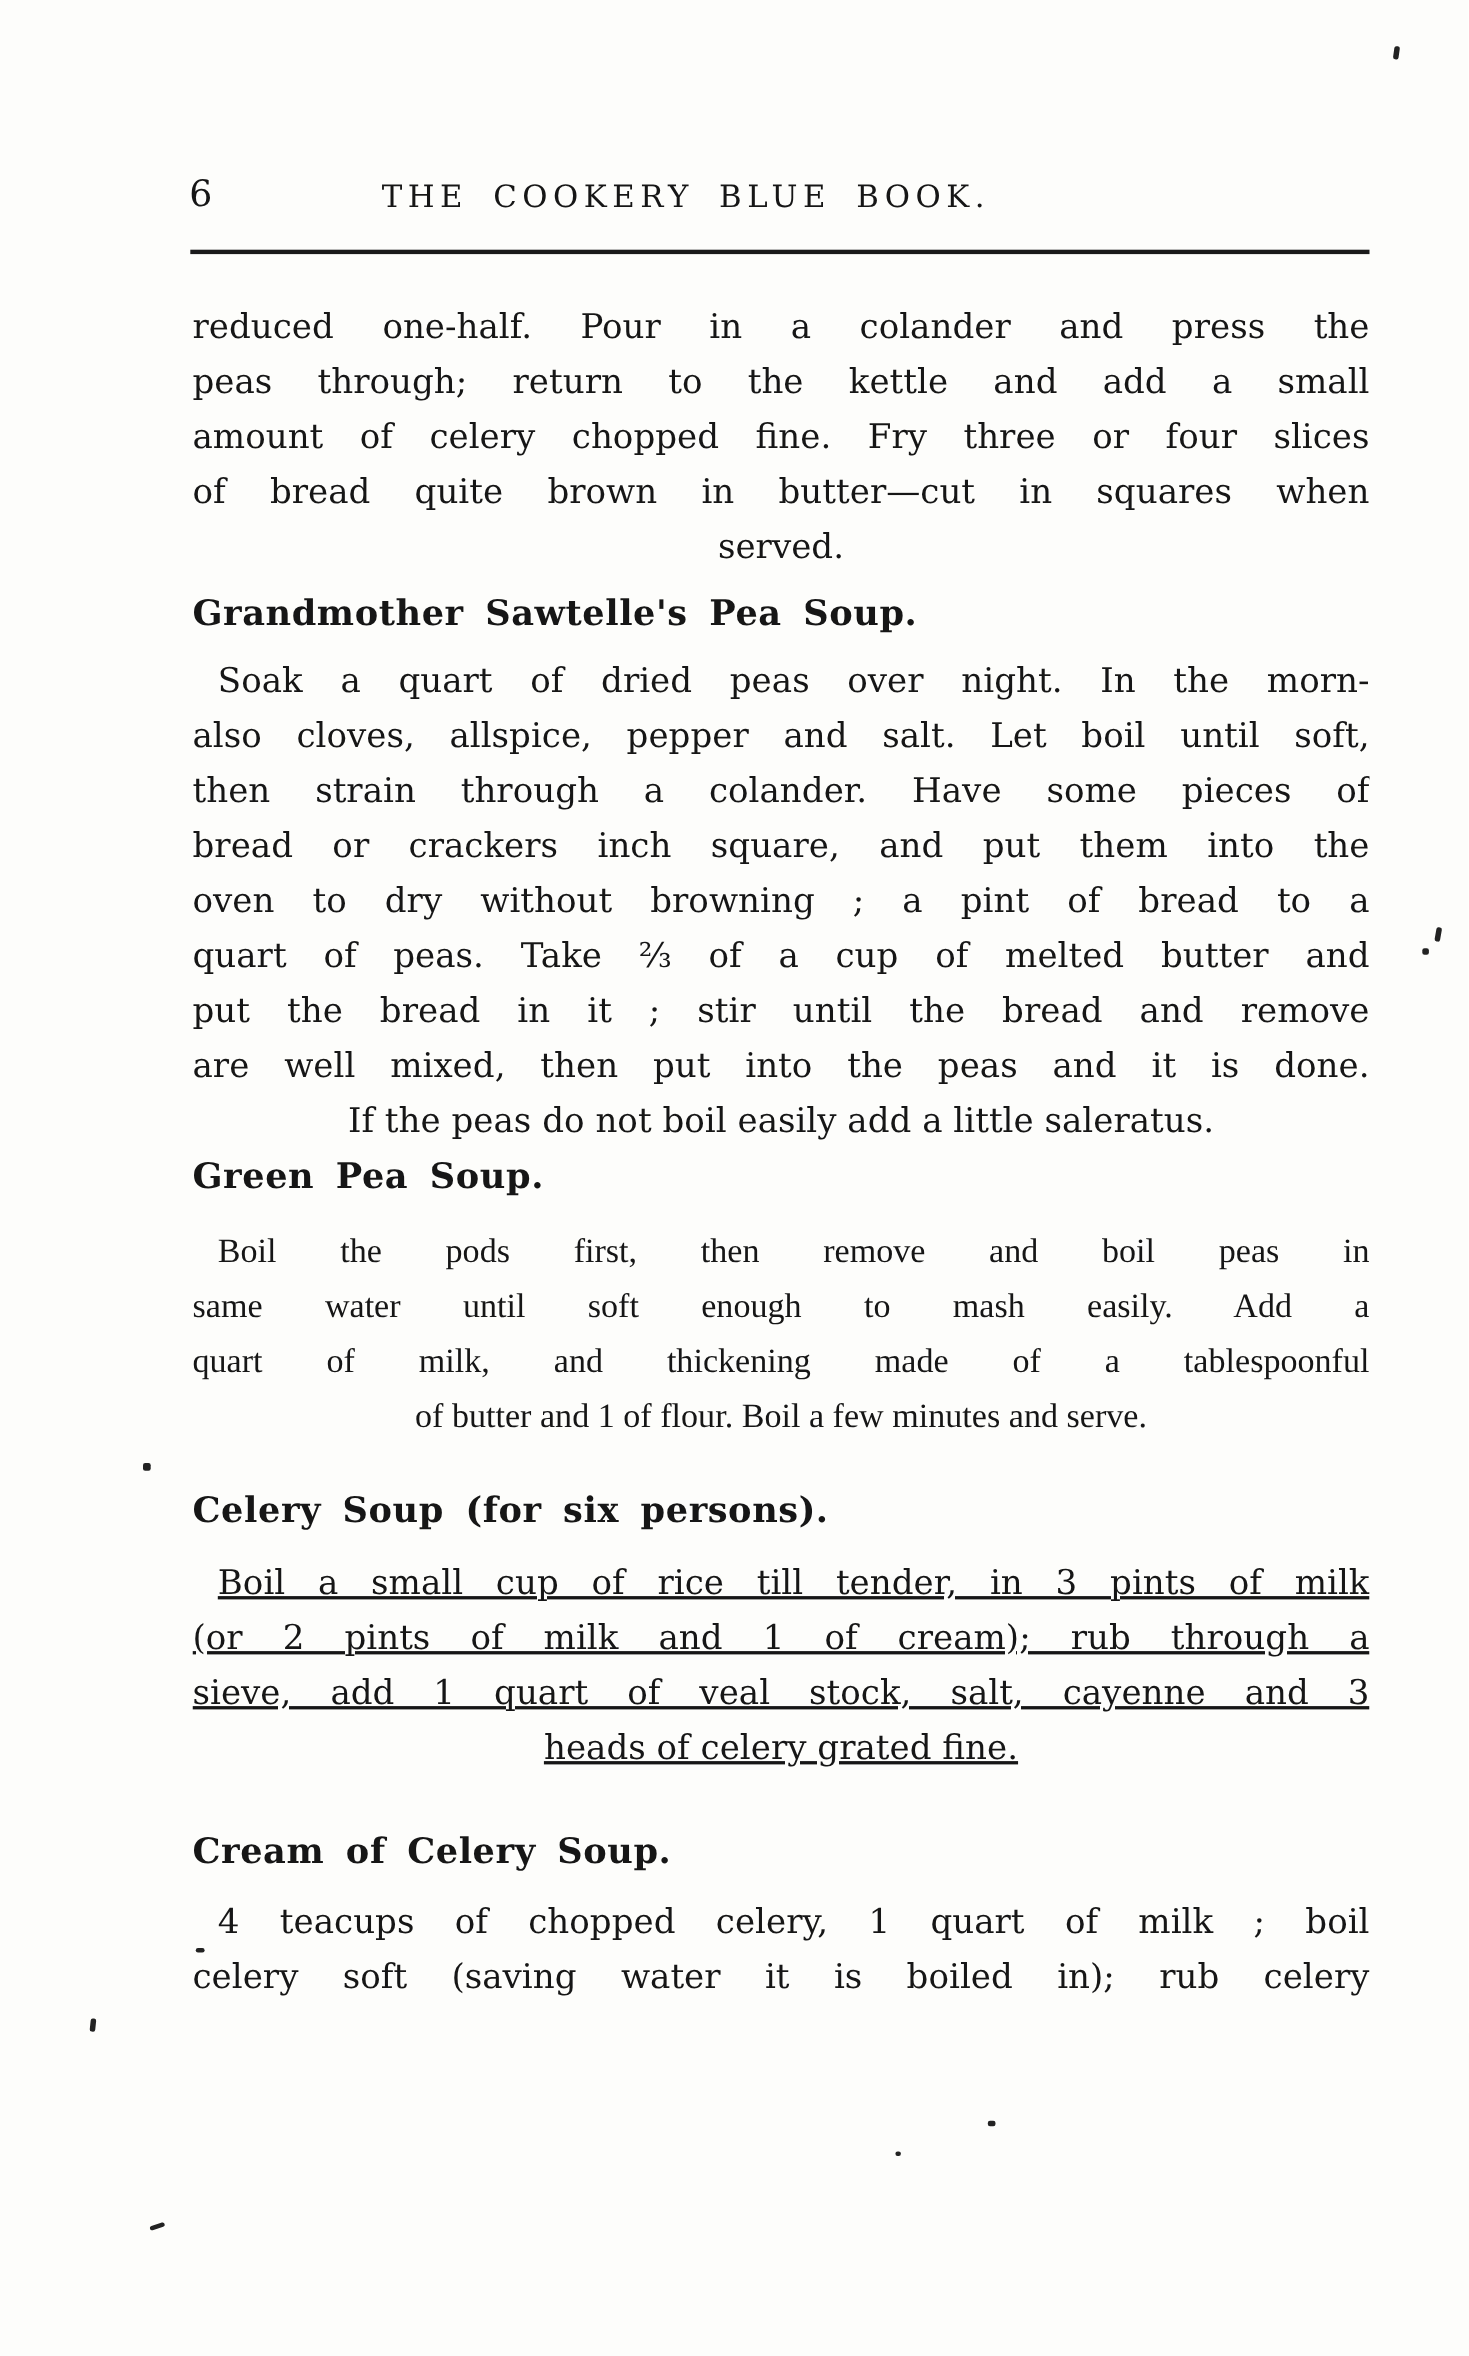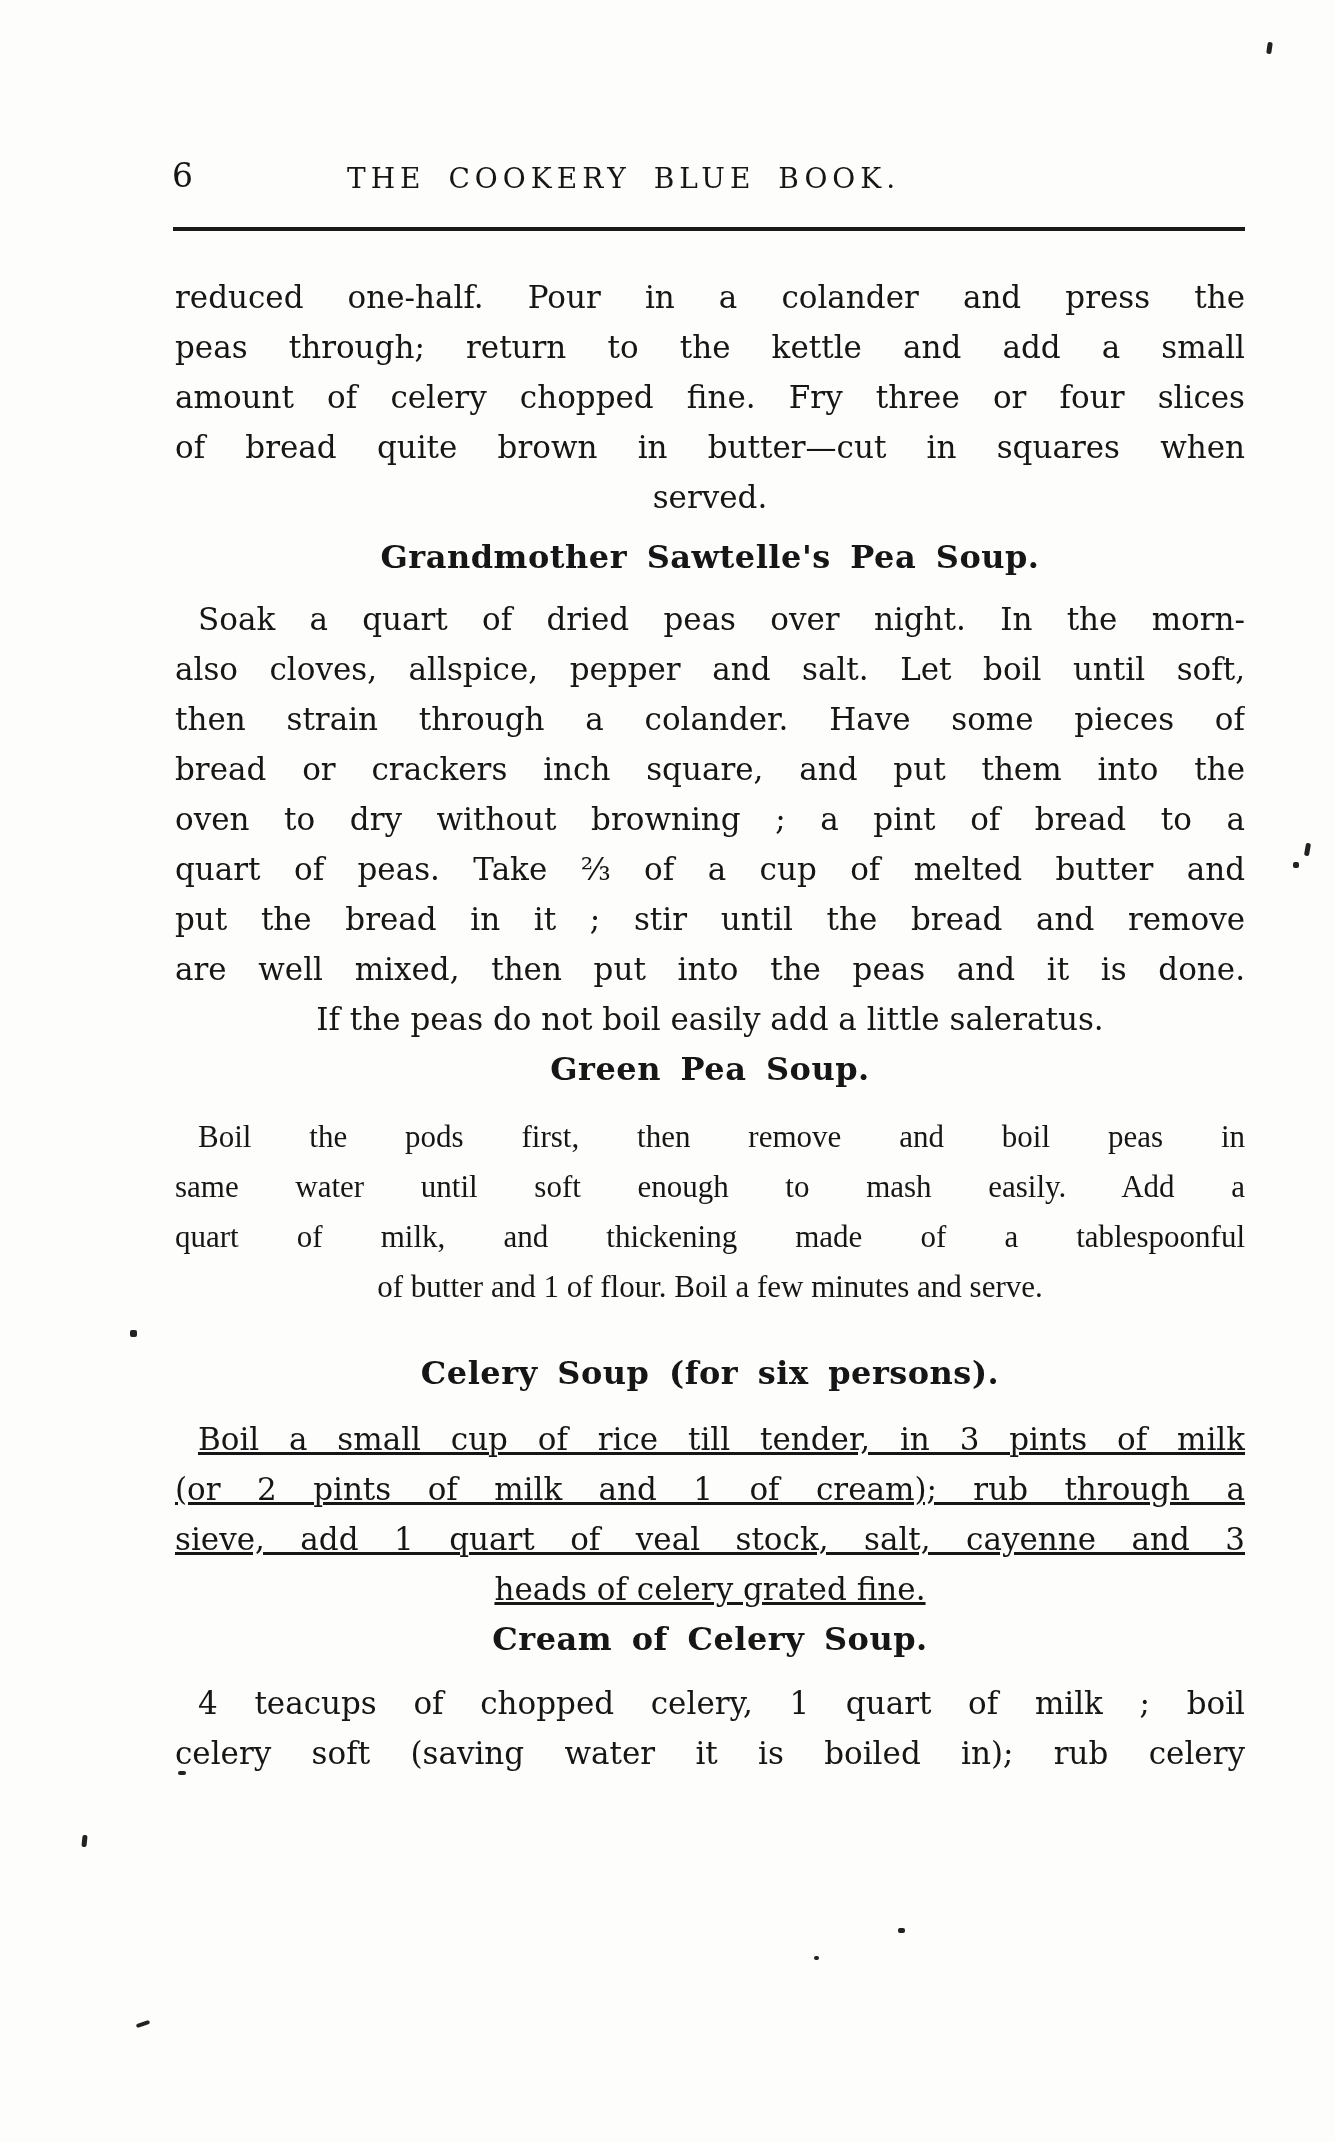--- a/index.html
+++ b/index.html
@@ -48,34 +48,34 @@
   }
   .line {
     height: 50px;
     overflow: hidden;
   }
   .jl { text-align: justify; text-align-last: justify; }
   .ll { text-align: center; }
   .indent { text-indent: 23px; }
   .recipe-heading {
     font-weight: bold;
-    text-align: center;
+    text-align: left;
     font-size: 32px;
     height: 50px;
     line-height: 50px;
     word-spacing: 8px;
     letter-spacing: 0.5px;
   }
   .sec-gs     .recipe-heading { margin-top: 10px; }
   .sec-gs     .para           { margin-top: 12px; }
   .sec-green  .recipe-heading { }
   .sec-green  .para           { margin-top: 18px; font-family: Liberation Serif, serif; }
   .sec-celery .recipe-heading { margin-top: 36px; }
   .sec-celery .para           { margin-top: 16px; text-decoration: underline; }
-  .sec-cream  .recipe-heading { }
+  .sec-cream  .recipe-heading { margin-top: 44px; }
   .sec-cream  .para           { margin-top: 14px; }
   .artifact {
     position: absolute;
     background: #222;
     border-radius: 2px;
   }
 </style>
 </head>
 <body>
 

